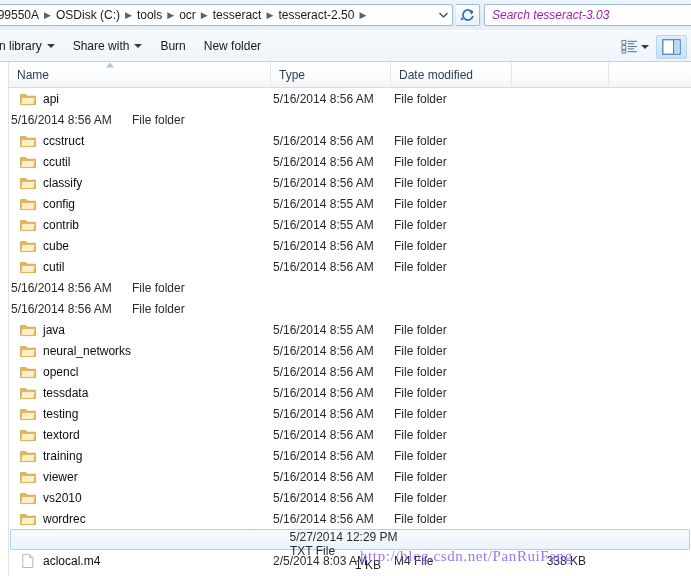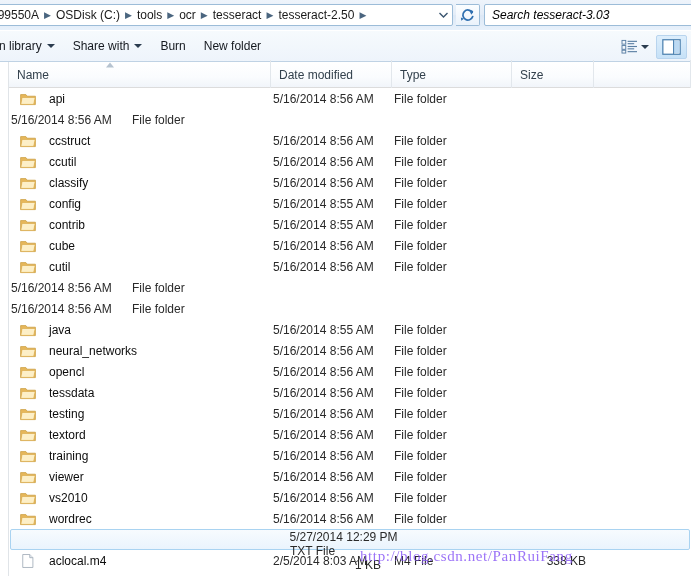--- a/index.html
+++ b/index.html
@@ -90,21 +90,21 @@
     border: 1px solid #9cbcd8;
     border-radius: 2px;
     box-sizing: border-box;
     display: flex;
     align-items: center;
     padding-left: 7px;
   }
   .search-placeholder {
     font-style: italic;
     font-size: 12px;
-    color: #000000;
+    color: #a21caf;
   }
 
   
   .toolbar-row {
     position: absolute;
     left: 0; top: 31px;
     width: 691px; height: 31px;
     background: linear-gradient(to bottom, #f6fafd 0%, #eef4fb 100%);
     border-bottom: 1px solid #bfd2e4;
     display: flex;
@@ -219,21 +219,21 @@
   .row.selected {
     background: linear-gradient(to bottom, #f7fbfe, #eaf4fd);
     border-color: #a9d3f1;
     border-radius: 2px;
     flex-direction: column;
   }
   .cell-name {
     width: 262px;
     display: flex;
     align-items: center;
-    gap: 13px;
+    gap: 7px;
     padding-left: 9px;
     box-sizing: border-box;
     overflow: hidden;
     white-space: nowrap;
   }
   .cell-date {
     width: 121px;
     font-size: 12px;
     color: #2a2a2a;
     box-sizing: border-box;
@@ -363,28 +363,25 @@
     </div>
   </div>
 
   <div class="nav-pane"></div>
   <div class="nav-divider"></div>
 
   <div class="col-header" id="col-header">
       <div class="col" style="width: 262px;">
         <span>Name</span>
       </div>
+      <div class="col" style="width: 120px;">
+        <span>Type</span>
+      </div>
       <div class="col" style="width: 121px;">
         <span>Date modified</span>
-      </div>
-      <div class="col" style="width: 120px;">
-        <span>Type</span>
-      </div>
-      <div class="col" style="width: 82px;">
-        <span>Size</span>
       </div>
       <div class="col" style="width: 97px;">
         <span></span>
       </div>
     </div>
   <svg class="sort-arrow" viewBox="0 0 10 6">
     <path d="M5 0.5 L9 5.5 L1 5.5 Z" fill="#b6c3d0"></path>
   </svg>
 
   <div class="file-list" id="file-list">

